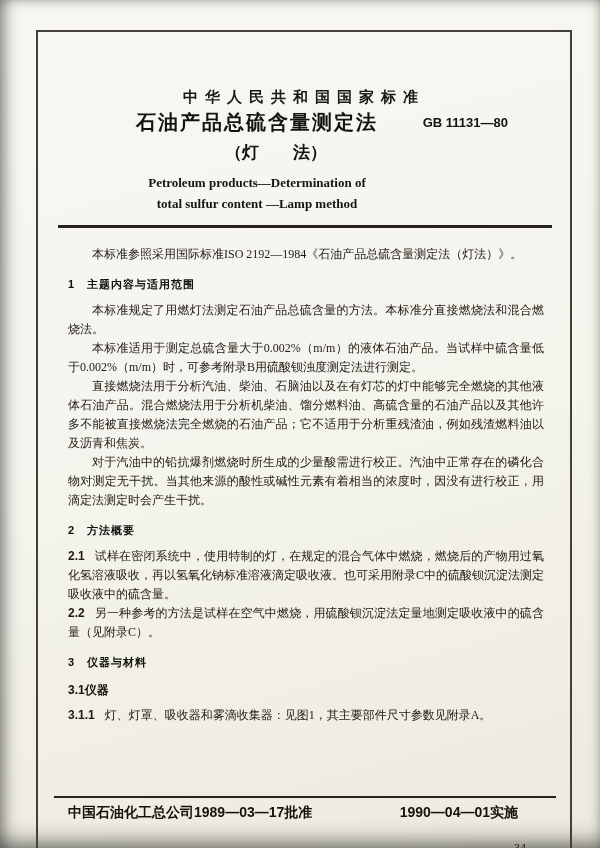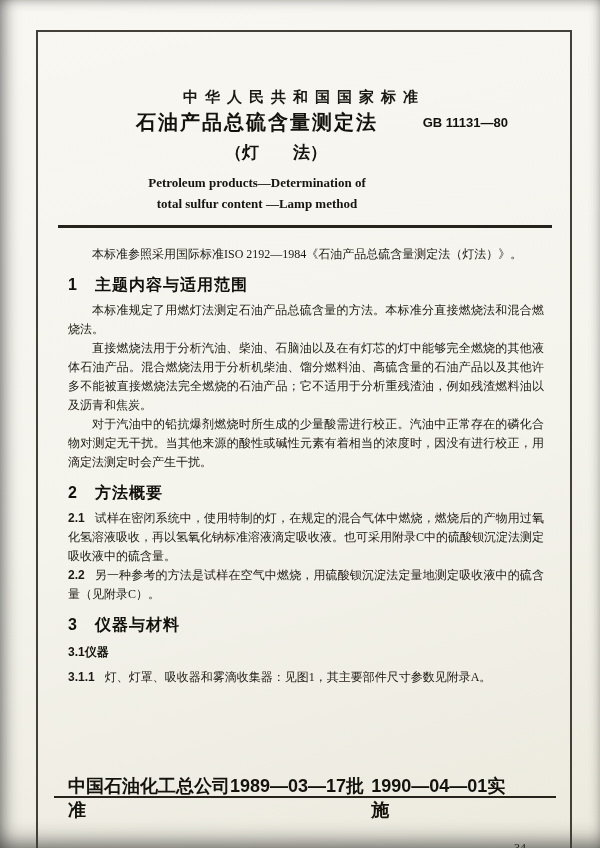--- a/index.html
+++ b/index.html
@@ -83,21 +83,21 @@
     padding: 17px 26px 0 30px;
     font-size: 12px;
     line-height: 19px;
     text-align: justify;
     color: #1d1a13;
   }
   .para { text-align: justify; }
   .para.indent { text-indent: 2em; }
   h3.sec {
     font-family: "Liberation Sans", "DejaVu Sans", sans-serif;
-    font-size: 16px;
+    font-size: 11px;
     font-weight: bold;
     color: #12100b;
     margin: 11px 0 7px 0;
     letter-spacing: 1px;
   }
   .clause-num {
     font-family: "Liberation Sans", "DejaVu Sans", sans-serif;
     font-weight: bold;
     margin-right: 10px;
   }
@@ -115,21 +115,21 @@
     height: 2px;
     background: #26231d;
   }
   .footer-row {
     position: absolute;
     left: 30px; right: 52px;
     bottom: 42px;
     display: flex;
     justify-content: space-between;
     font-family: "Liberation Sans", "DejaVu Sans", sans-serif;
-    font-size: 18px;
+    font-size: 14px;
     font-weight: bold;
     color: #14120d;
   }
   .page-number {
     position: absolute;
     right: 44px;
     bottom: 8px;
     font-size: 12px;
     color: #24211b;
   }
@@ -154,20 +154,21 @@
 
     <div class="thick-rule"></div>
 
     <div class="content">
 
       <p class="para indent">本标准参照采用国际标准ISO 2192—1984《石油产品总硫含量测定法（灯法）》。</p>
 
       <h3 class="sec">1　主题内容与适用范围</h3>
 
       <p class="para indent">本标准规定了用燃灯法测定石油产品总硫含量的方法。本标准分直接燃烧法和混合燃烧法。</p>
+      <p class="para indent">本标准适用于测定总硫含量大于0.002%（m/m）的液体石油产品。当试样中硫含量低于0.002%（m/m）时，可参考附录B用硫酸钡浊度测定法进行测定。</p>
       <p class="para indent">直接燃烧法用于分析汽油、柴油、石脑油以及在有灯芯的灯中能够完全燃烧的其他液体石油产品。混合燃烧法用于分析机柴油、馏分燃料油、高硫含量的石油产品以及其他许多不能被直接燃烧法完全燃烧的石油产品；它不适用于分析重残渣油，例如残渣燃料油以及沥青和焦炭。</p>
       <p class="para indent">对于汽油中的铅抗爆剂燃烧时所生成的少量酸需进行校正。汽油中正常存在的磷化合物对测定无干扰。当其他来源的酸性或碱性元素有着相当的浓度时，因没有进行校正，用滴定法测定时会产生干扰。</p>
 
       <h3 class="sec">2　方法概要</h3>
 
       <p class="para">
         <b class="clause-num">2.1</b><span>试样在密闭系统中，使用特制的灯，在规定的混合气体中燃烧，燃烧后的产物用过氧化氢溶液吸收，再以氢氧化钠标准溶液滴定吸收液。也可采用附录C中的硫酸钡沉淀法测定吸收液中的硫含量。</span>
       </p>
       <p class="para">
         <b class="clause-num">2.2</b><span>另一种参考的方法是试样在空气中燃烧，用硫酸钡沉淀法定量地测定吸收液中的硫含量（见附录C）。</span>

